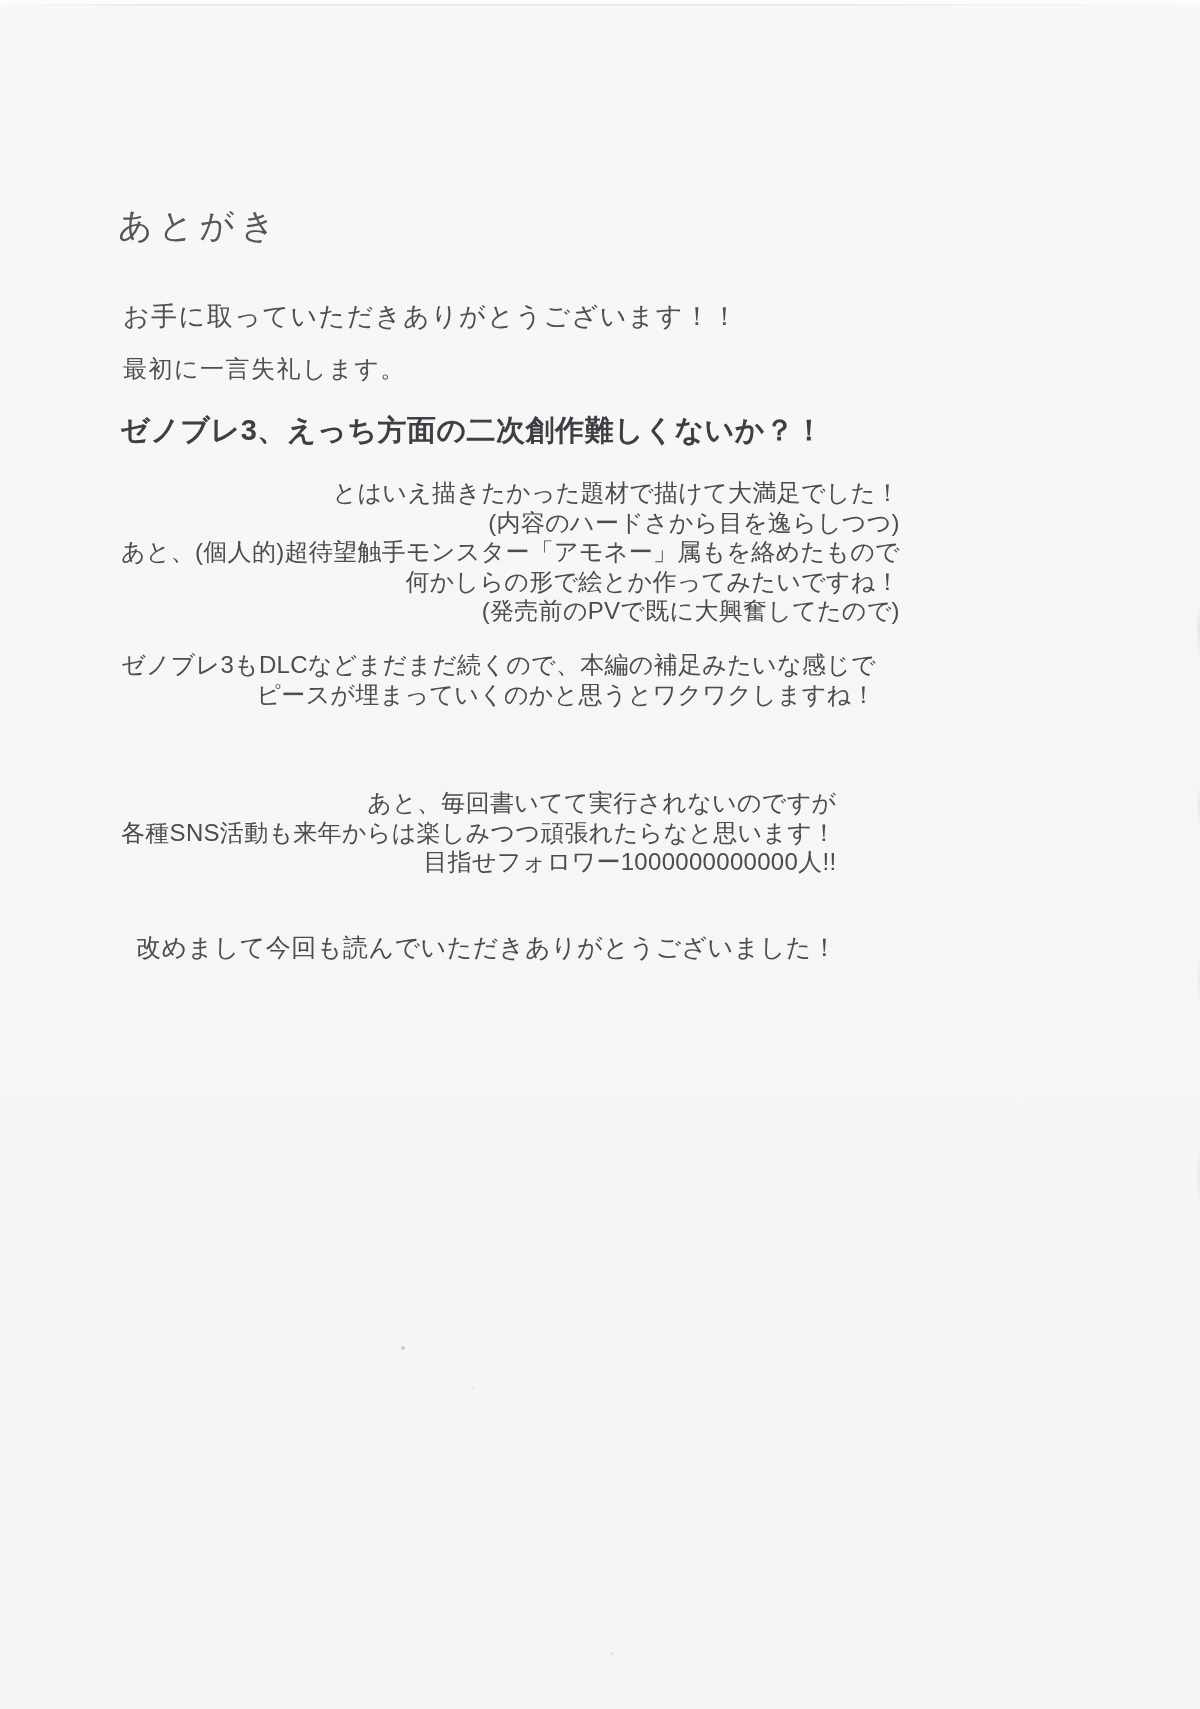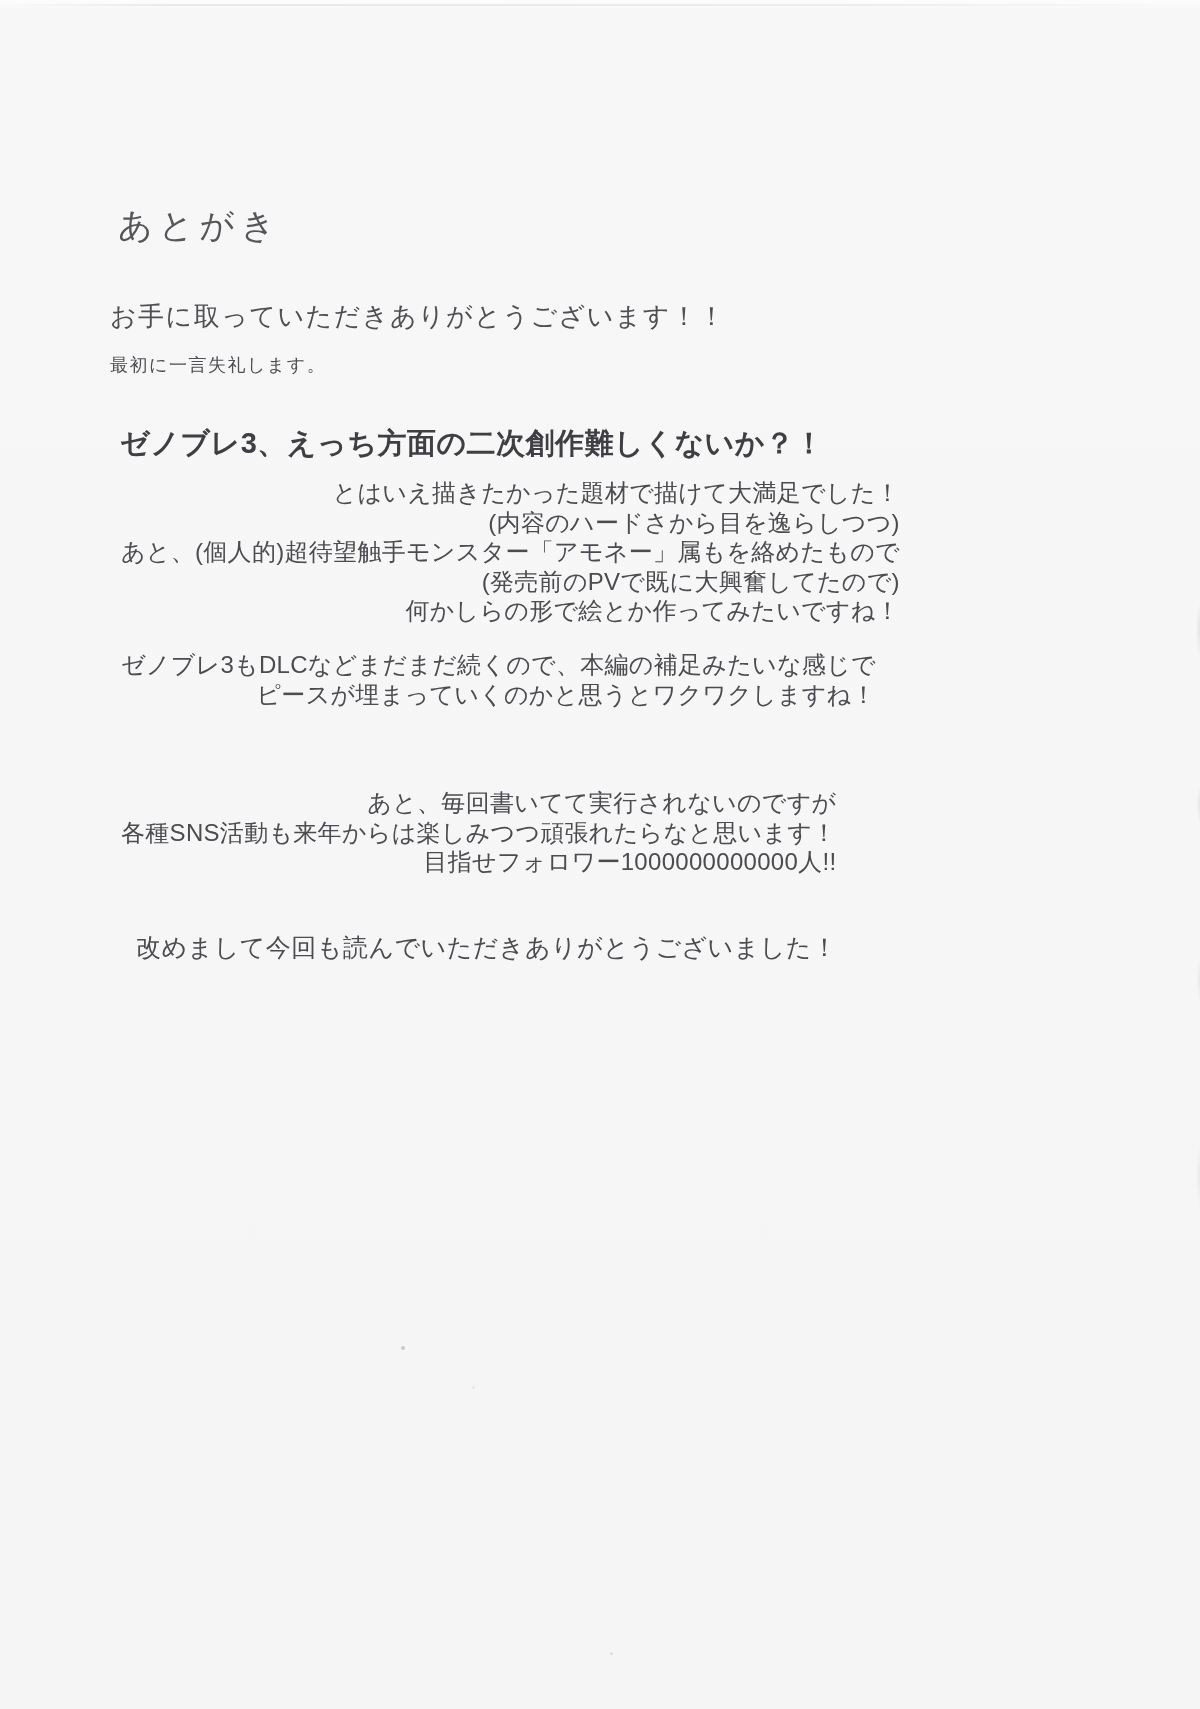--- a/index.html
+++ b/index.html
@@ -49,35 +49,35 @@
     position: absolute;
     left: 118px; top: 203px;
     font-size: 34px;
     font-weight: 500;
     letter-spacing: 6px;
     color: #55555a;
     margin: 0;
   }
   .line {
     position: absolute;
-    left: 110px;
+    left: 123px;
     margin: 0;
     white-space: pre;
   }
   .serifline {
     font-family: "Liberation Serif", "DejaVu Serif", serif;
     font-size: 26px;
     letter-spacing: 1.5px;
     color: #4e4e53;
   }
   .greet1 { top: 299px; }
-  .greet2 { top: 353px; font-size: 18px; }
+  .greet2 { top: 353px; font-size: 24px; }
   .headline {
     position: absolute;
-    left: 120px; top: 424px;
+    left: 120px; top: 411px;
     margin: 0;
     font-size: 29px;
     font-weight: 700;
     letter-spacing: 0.5px;
     color: #3e3e43;
     white-space: pre;
   }
   .para {
     position: absolute;
     left: 121px;
@@ -118,22 +118,22 @@
 
   <p class="line serifline greet1">お手に取っていただきありがとうございます！！</p>
   <p class="line serifline greet2">最初に一言失礼します。</p>
 
   <p class="headline">ゼノブレ3、えっち方面の二次創作難しくないか？！</p>
 
   <div class="para para-1">
     <p>とはいえ描きたかった題材で描けて大満足でした！</p>
     <p>(内容のハードさから目を逸らしつつ)</p>
     <p>あと、(個人的)超待望触手モンスター「アモネー」属もを絡めたもので</p>
+    <p>何かしらの形で絵とか作ってみたいですね！</p>
     <p>(発売前のPVで既に大興奮してたので)</p>
-    <p>何かしらの形で絵とか作ってみたいですね！</p>
   </div>
 
   <div class="para para-2">
     <p>ゼノブレ3もDLCなどまだまだ続くので、本編の補足みたいな感じで</p>
     <p>ピースが埋まっていくのかと思うとワクワクしますね！</p>
   </div>
 
   <div class="para para-3">
     <p>あと、毎回書いてて実行されないのですが</p>
     <p>各種SNS活動も来年からは楽しみつつ頑張れたらなと思います！</p>

